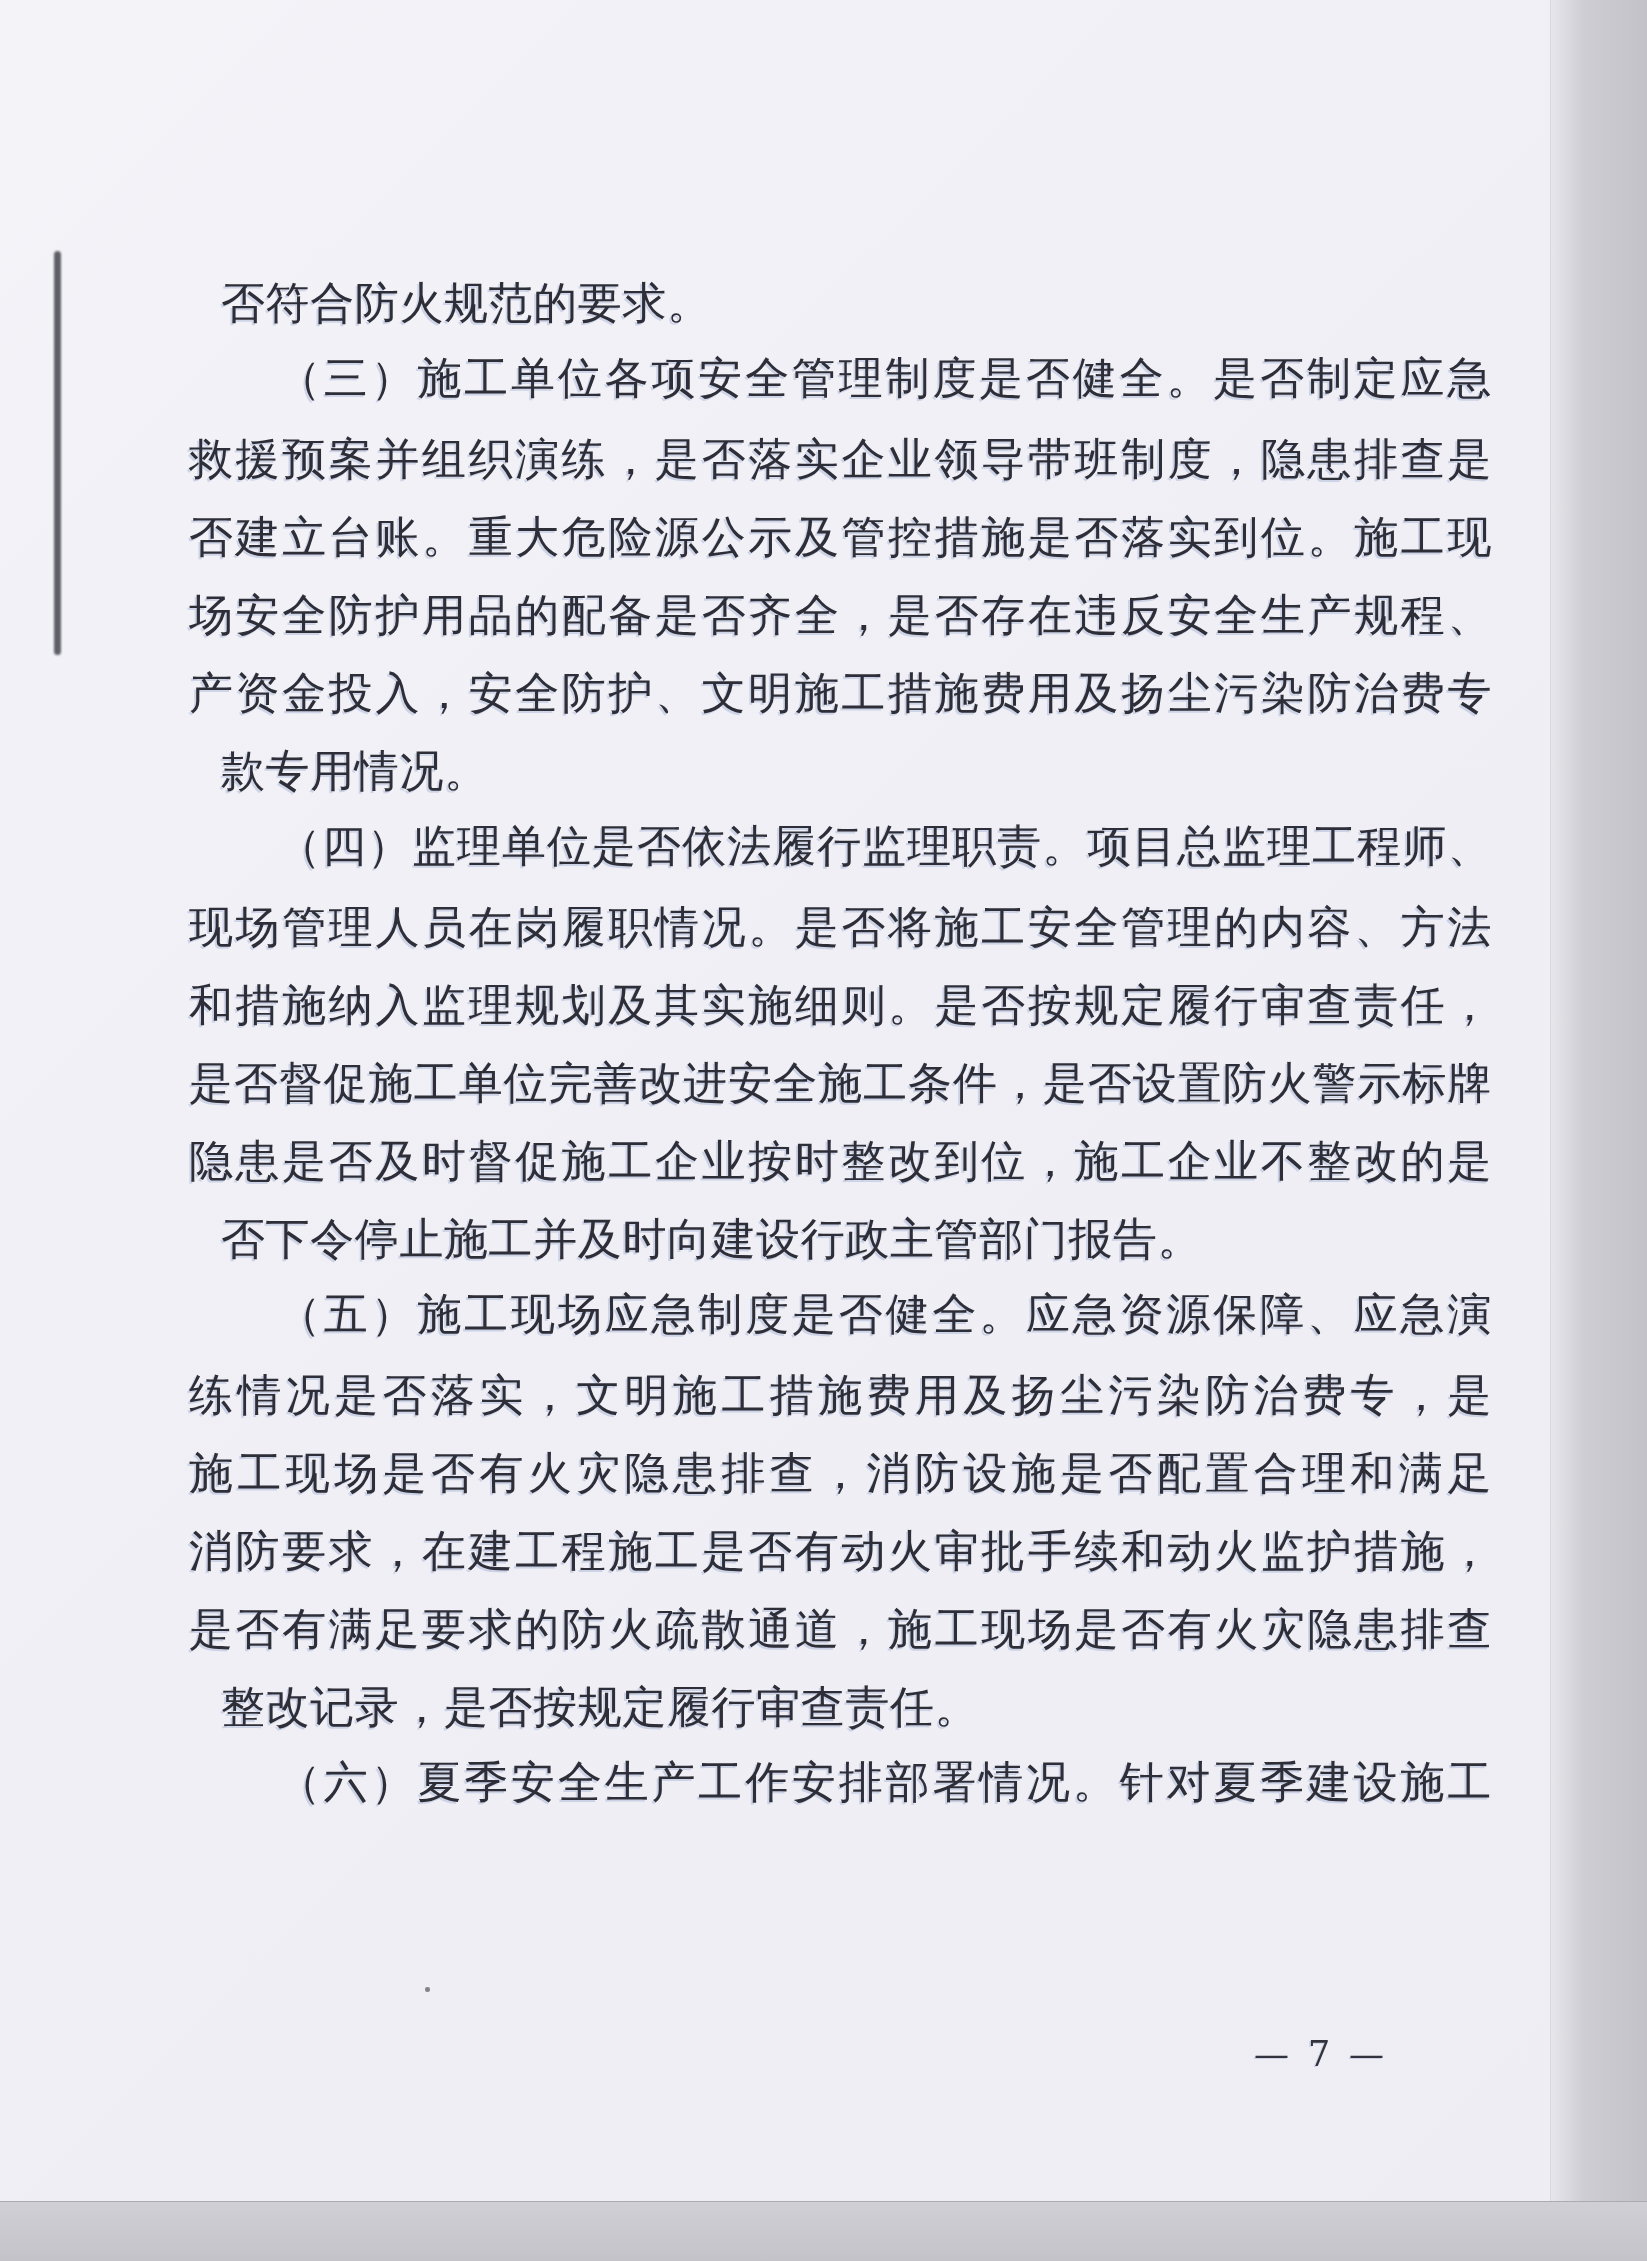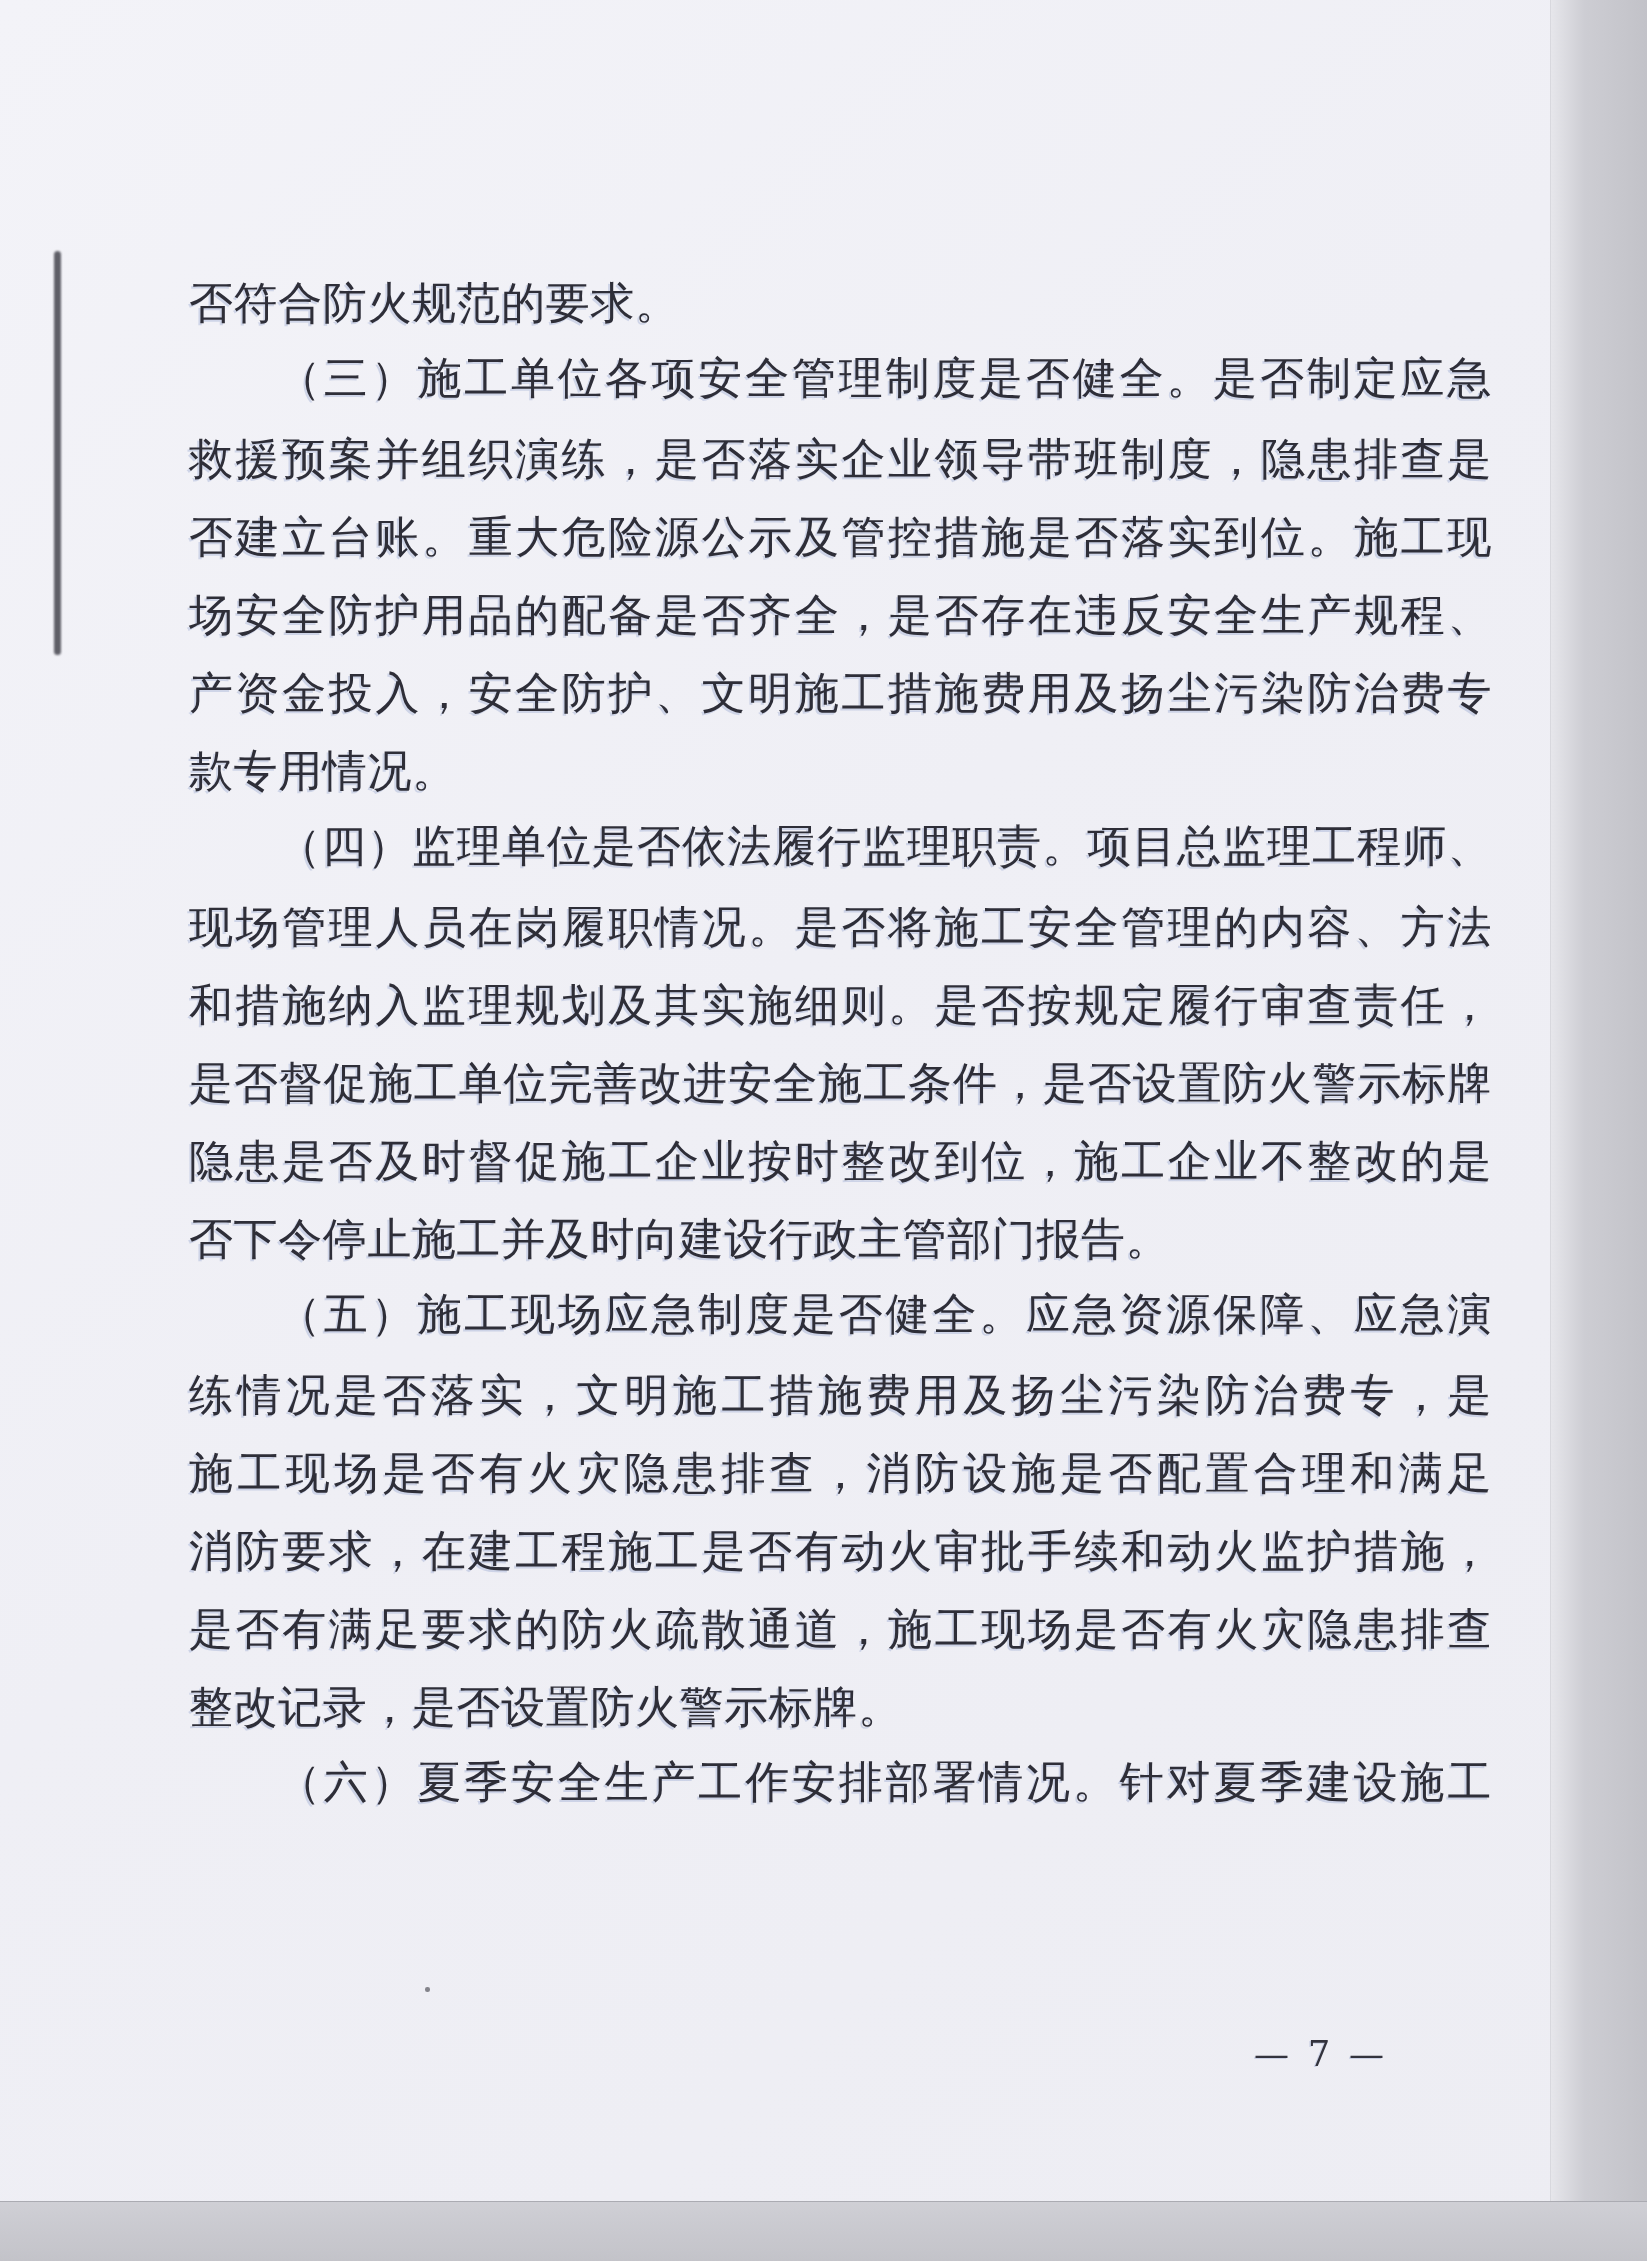--- a/index.html
+++ b/index.html
@@ -69,20 +69,21 @@
     letter-spacing: 0.6px;
     white-space: normal;
   }
   .line.indent {
     text-indent: 88px;
     font-family: Liberation Mono, monospace;
   }
   .line.para-end {
     text-align: right;
     text-align-last: left;
+    margin-left: 32px;
   }
   .page-footer {
     position: absolute;
     left: 1237px;
     top: 2035px;
     width: 168px;
     font-size: 35px;
     line-height: 39px;
     color: #33333d;
     text-shadow: -1.3px 1.3px 0 rgba(120, 140, 195, 0.30);
@@ -120,21 +121,21 @@
     <div class="line">现场管理人员在岗履职情况。是否将施工安全管理的内容、方法</div>
     <div class="line">和措施纳入监理规划及其实施细则。是否按规定履行审查责任，</div>
     <div class="line">是否督促施工单位完善改进安全施工条件，是否设置防火警示标牌</div>
     <div class="line">隐患是否及时督促施工企业按时整改到位，施工企业不整改的是</div>
     <div class="line para-end">否下令停止施工并及时向建设行政主管部门报告。</div>
     <div class="line indent">（五）施工现场应急制度是否健全。应急资源保障、应急演</div>
     <div class="line">练情况是否落实，文明施工措施费用及扬尘污染防治费专，是</div>
     <div class="line">施工现场是否有火灾隐患排查，消防设施是否配置合理和满足</div>
     <div class="line">消防要求，在建工程施工是否有动火审批手续和动火监护措施，</div>
     <div class="line">是否有满足要求的防火疏散通道，施工现场是否有火灾隐患排查</div>
-    <div class="line para-end">整改记录，是否设置防火警示标牌。</div>
+    <div class="line para-end">整改记录，是否按规定履行审查责任。</div>
     <div class="line indent">（六）夏季安全生产工作安排部署情况。针对夏季建设施工</div>
   </div>
 
   <div class="ink-speck"></div>
 
   <div class="page-footer">— 7 —</div>
 
   <div class="scan-edge-right"></div>
   <div class="scan-edge-bottom"></div>
 

